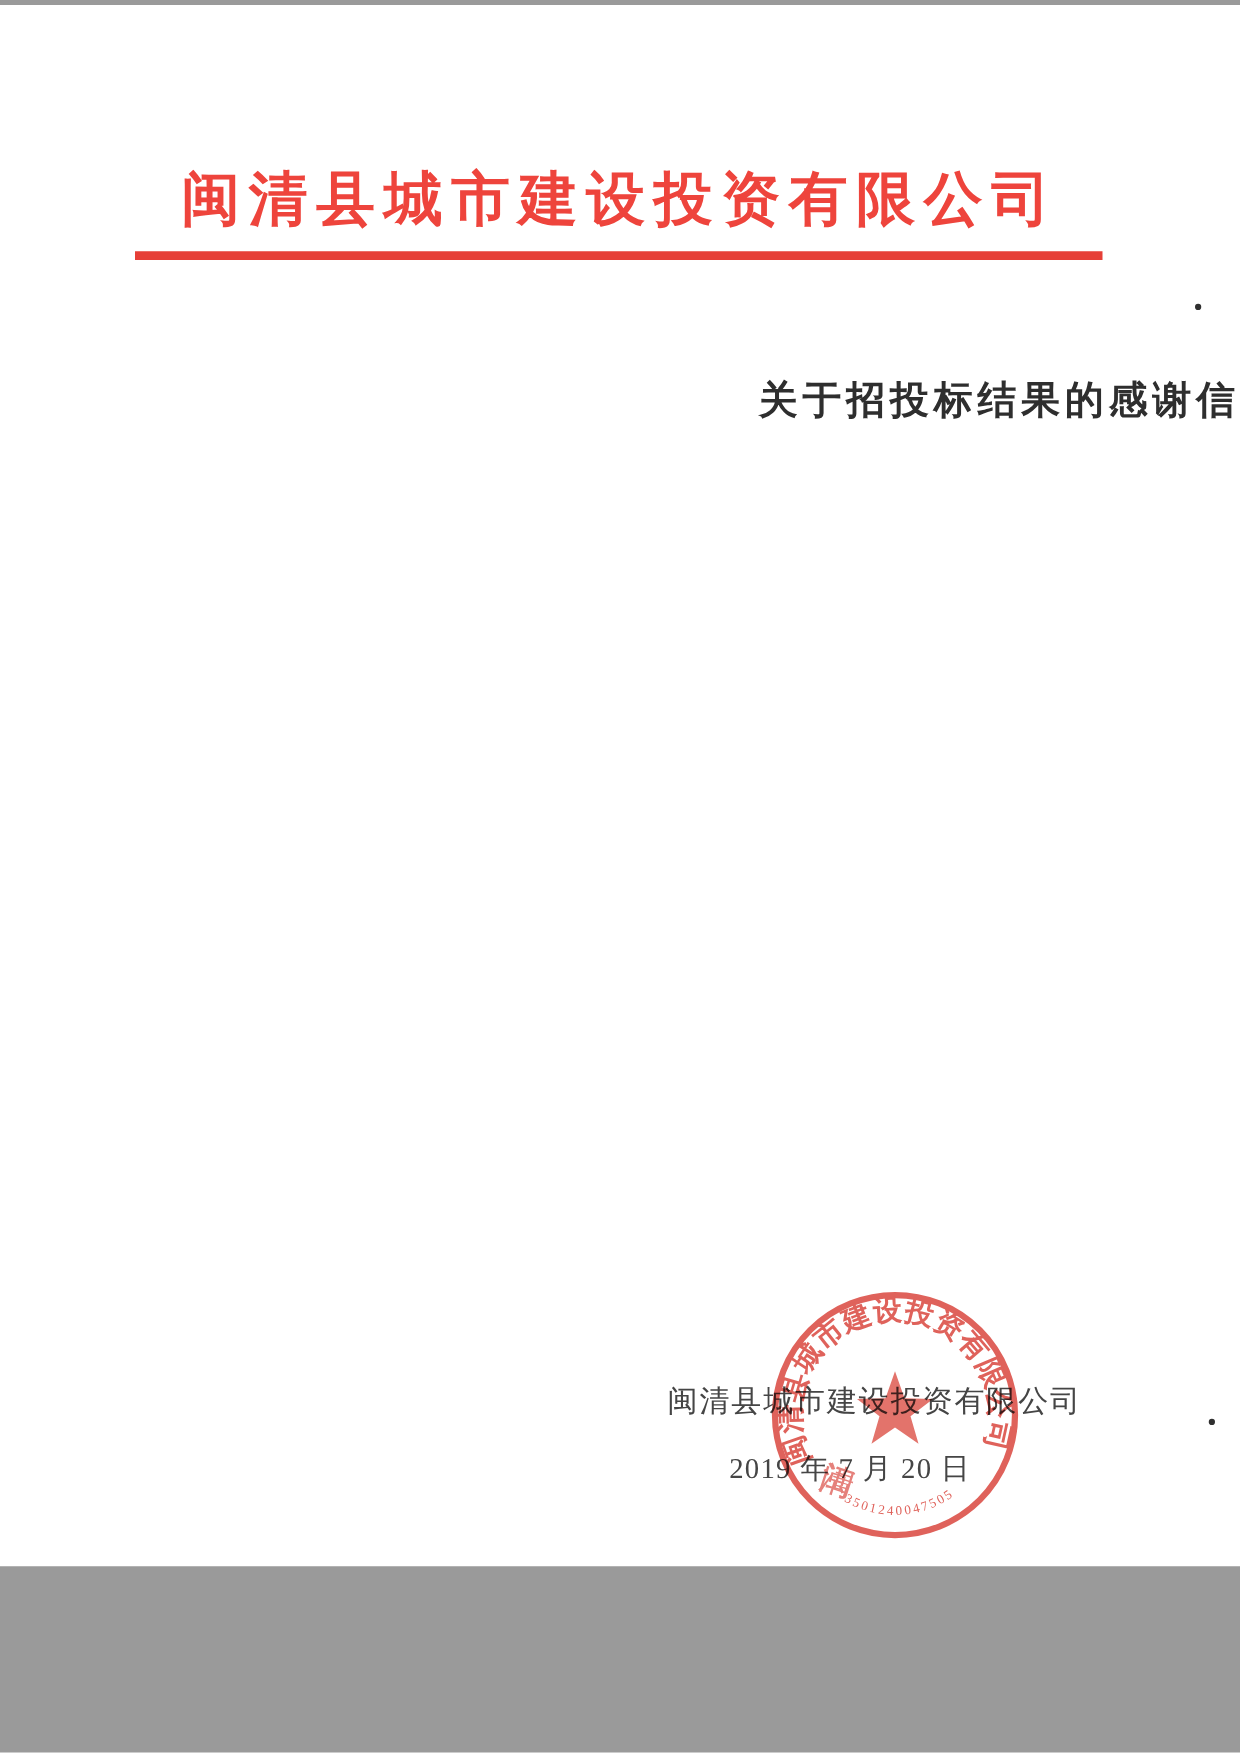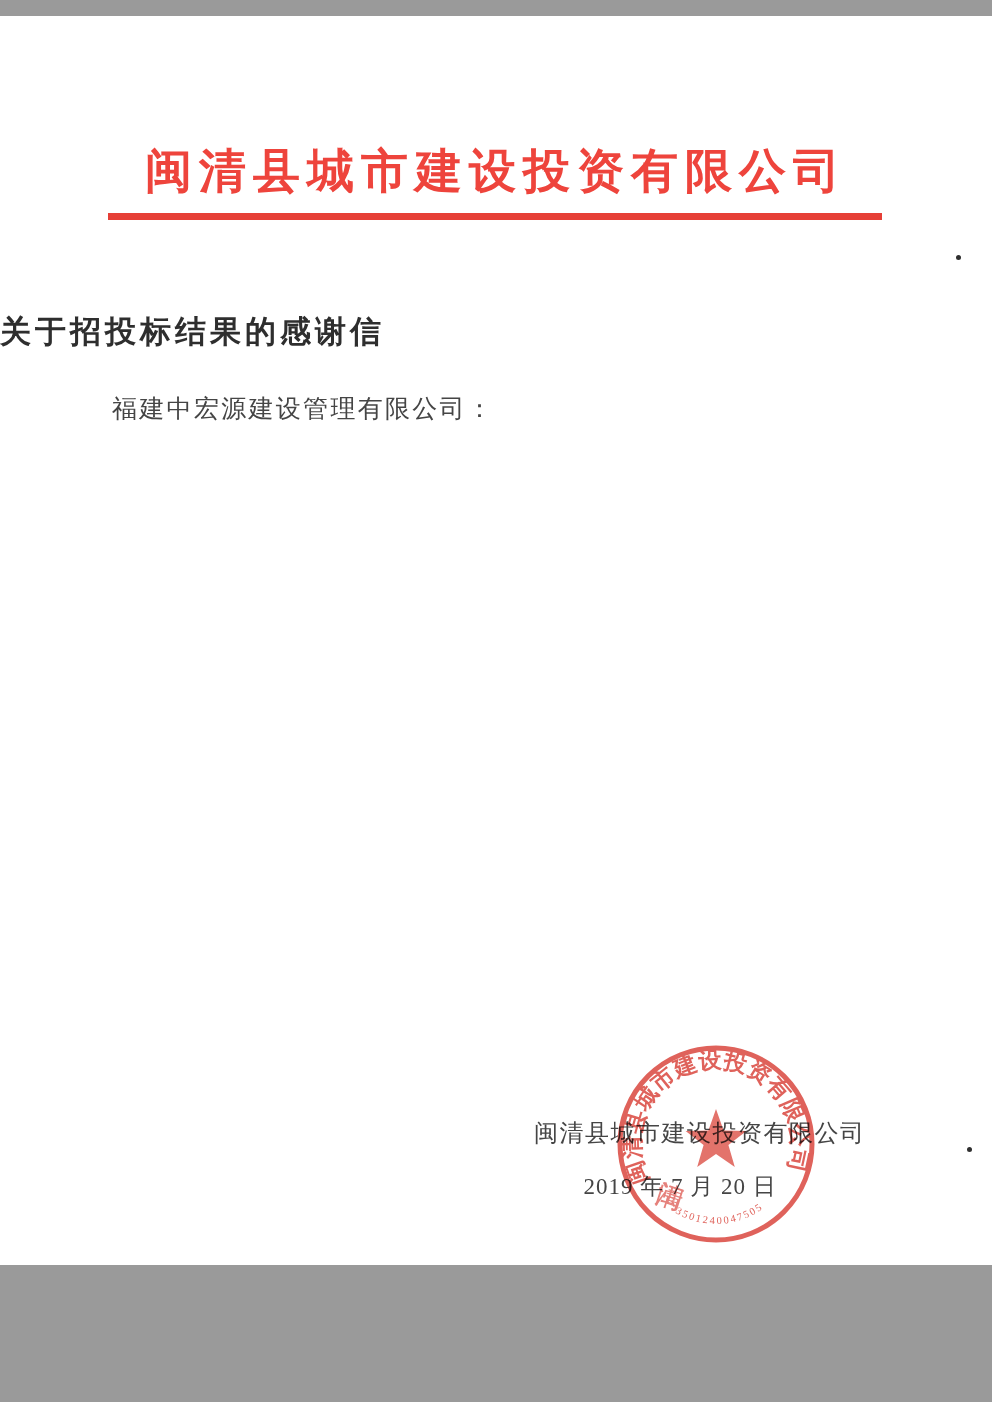--- a/index.html
+++ b/index.html
@@ -1,38 +1,38 @@
 <!DOCTYPE html>
 <html style="--brand-red: #ee443c; --rule-red: #e63f37; --seal-red: #dd564e; --ink: #454545; --ink-strong: #2e2e2e;"><head>
 <meta charset="utf-8">
 <style>
   html,body{margin:0;padding:0;background:#9a9a9a;}
   .page{
     position:relative;
     width:992px;height:1249px;
-    margin:16px auto;
+    margin:4px auto;
     background:#ffffff;
     overflow:hidden;
     font-family:"Liberation Serif","DejaVu Serif",serif;
   }
   .letterhead-name{
     position:absolute;top:124px;left:0;width:100%;
     text-align:center;
     font-size:47px;font-weight:700;letter-spacing:7px;
     color:var(--brand-red);
     font-family:"Liberation Serif","DejaVu Serif",serif;
     white-space:nowrap;
   }
   .letterhead-rule{
     position:absolute;top:197px;left:108px;width:774px;height:7px;
     background:var(--rule-red);
   }
   .doc-title{
     position:absolute;top:295px;left:0;width:100%;
-    text-align:left;
+    text-align:right;
     font-size:31px;font-weight:700;letter-spacing:4px;
     color:var(--ink-strong);
     font-family:"Liberation Sans","DejaVu Sans",sans-serif;
   }
   .letter-body{
     position:absolute;top:370px;left:112px;width:769px;
     font-size:25px;line-height:46.5px;letter-spacing:2.3px;
     color:var(--ink);
     text-align:justify;
   }
@@ -67,21 +67,20 @@
 
 <div class="page">
 
   <div class="letterhead-name">闽清县城市建设投资有限公司</div>
 
   <div class="letterhead-rule"></div>
 
   <div class="doc-title">关于招投标结果的感谢信</div>
 
   <div class="letter-body">
-    <p class="salutation">福建中宏源建设管理有限公司：</p>
   </div>
 
   <div class="sign-company">闽清县城市建设投资有限公司</div>
 
   <div class="sign-date">2019 年 7 月 20 日</div>
 
   <svg class="seal" viewBox="0 0 200 200">
     <defs>
       <path id="seal-arc-top" d="M 34.2 138 A 76 76 0 1 1 165.8 138" fill="none"></path>
       <path id="seal-arc-bottom" d="M 54.1 165.5 A 80 80 0 0 0 145.9 165.5" fill="none"></path>

